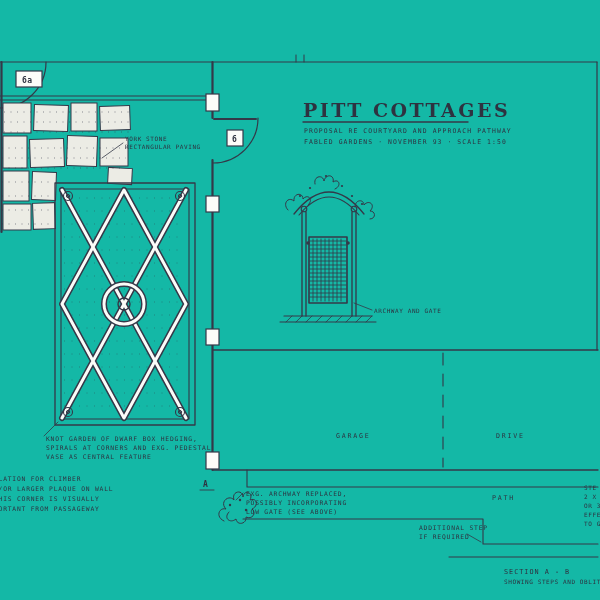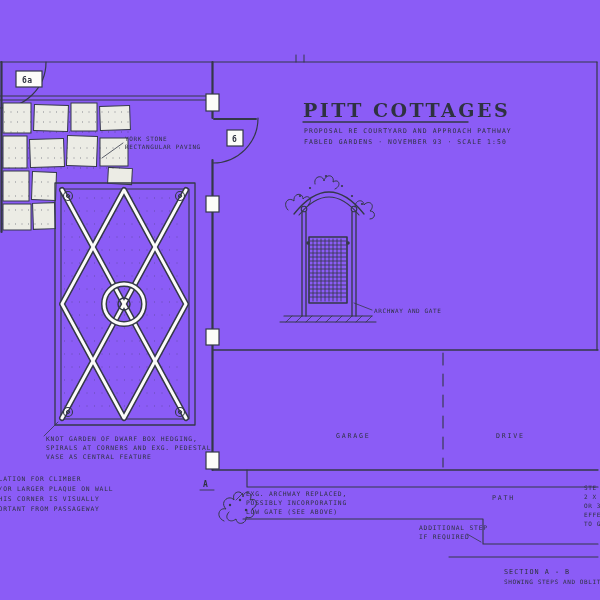--- a/index.html
+++ b/index.html
@@ -1,17 +1,17 @@
 <!DOCTYPE html>
 <html><head>
 <meta charset="utf-8">
 <style>
   html,body{margin:0;padding:0;background:#ffffff;}
   #sheet{
-    position:relative;width:600px;height:600px;background:#8b5cf6;overflow:hidden;text-align:right;
+    position:relative;width:600px;height:600px;background:#14b8a6;overflow:hidden;text-align:right;
   }
   svg{display:block;}
   .ink{stroke:#343848;fill:none;stroke-linecap:round;stroke-linejoin:round;}
   .paperline{stroke:#fcfcf9;fill:none;stroke-linecap:round;stroke-linejoin:round;}
   .stone{fill:#ececE5;stroke:#343848;stroke-width:1;}
   .pier{fill:#fcfcf9;stroke:#343848;stroke-width:1.2;}
   .stipple{stroke:#343848;stroke-width:1;stroke-dasharray:1 5.5;opacity:.55;fill:none;}
   .stipple2{stroke:#343848;stroke-width:.9;stroke-dasharray:1 6.5;opacity:.45;fill:none;}
   .dot{fill:#343848;stroke:none;}
   text{fill:#2e3240;font-family:"DejaVu Sans Mono", monospace;}

